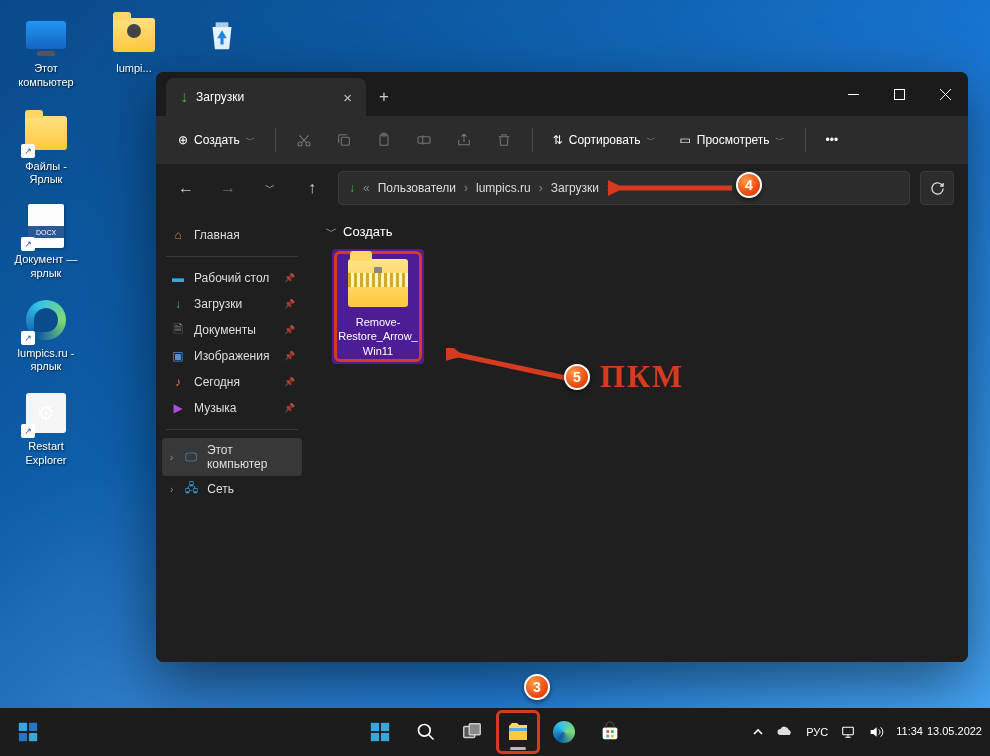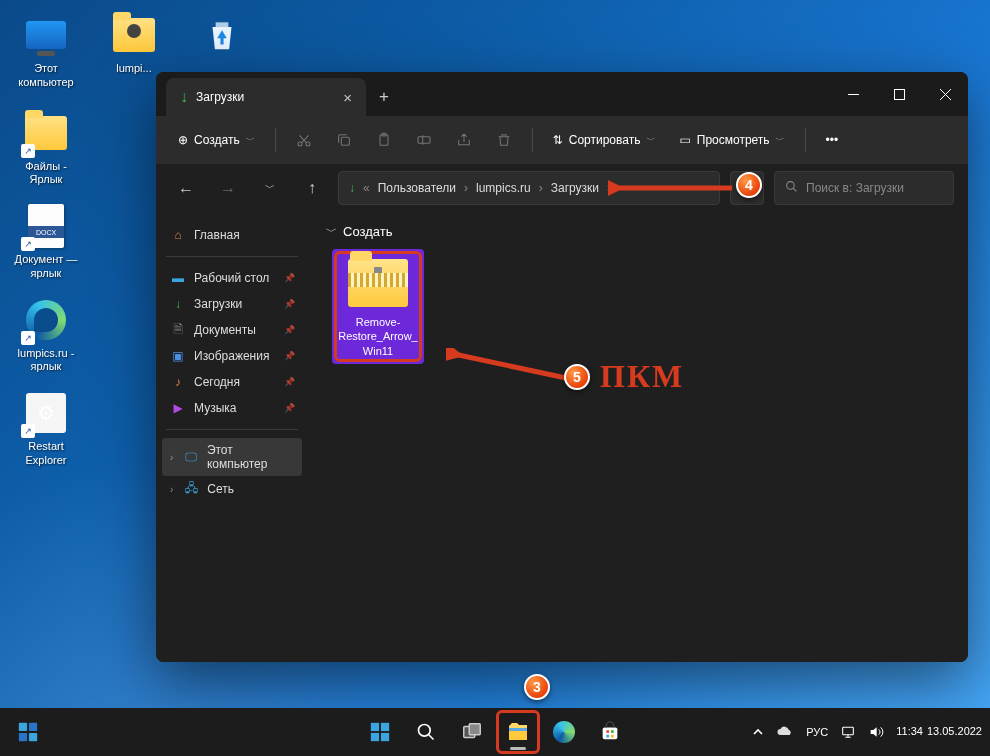--- a/index.html
+++ b/index.html
@@ -38,21 +38,21 @@
 .sidebar{width:152px;background:#1f1f1f;padding:10px 6px;font-size:12px;overflow-y:auto}
 .sb-item{display:flex;align-items:center;gap:8px;padding:5px 8px;color:#ddd;cursor:pointer;border-radius:4px;position:relative}
 .sb-item.active{background:#383838}
 .sb-item .pin{position:absolute;right:6px;font-size:9px;opacity:.6}
 .sb-item .chev{margin-right:2px;opacity:.55;font-size:10px}
 .sb-divider{height:1px;background:#3a3a3a;margin:8px 4px}
 .sb-icon{width:16px;height:16px;display:flex;align-items:center;justify-content:center;font-size:12px}
 .content{flex:1;padding:12px 18px;position:relative}
 .group-header{display:flex;align-items:center;gap:6px;font-size:13px;color:#fff;margin-bottom:10px;cursor:pointer}
 .file-item{width:92px;display:flex;flex-direction:column;align-items:center;text-align:center;padding:6px;cursor:pointer;border-radius:4px;position:relative}
-.file-item.selected{background:#6d28d9}
+.file-item.selected{background:#4c1d95}
 .file-highlight{position:absolute;top:2px;left:2px;right:2px;bottom:2px;border:3px solid #d63b1f;border-radius:6px;pointer-events:none}
 .file-icon{width:64px;height:56px;display:flex;align-items:center;justify-content:center;margin-bottom:4px}
 .file-label{font-size:11px;color:#fff;line-height:1.3;word-break:break-word}
 .statusbar{height:26px;background:#1b1b1b;border-top:1px solid #333;display:flex;align-items:center;padding:0 12px;font-size:11px;color:#ccc}
 .statusbar .sb-right{margin-left:auto;display:flex;gap:6px}
 .view-btn{width:20px;height:20px;display:flex;align-items:center;justify-content:center;cursor:pointer;opacity:.7}
 .taskbar{position:absolute;bottom:0;left:0;right:0;height:48px;background:#1c1c1c;display:flex;align-items:center;padding:0 8px}
 .taskbar-center{position:absolute;left:50%;transform:translateX(-50%);display:flex;gap:6px;align-items:center}
 .task-btn{width:40px;height:40px;display:flex;align-items:center;justify-content:center;border-radius:4px;cursor:pointer;position:relative}
 .task-btn.active::after{content:"";position:absolute;bottom:2px;width:16px;height:3px;background:#bbb;border-radius:2px}
@@ -250,29 +250,20 @@
       <span class="crumb">lumpics.ru</span>
       <span class="crumb-sep">›</span>
       <span class="crumb">Загрузки</span>
       <span class="crumb-sep">›</span>
     </div>
     <div class="refresh-btn">
       <svg width="15" height="15" viewBox="0 0 24 24" fill="none" stroke="#ddd" stroke-width="2">
           <path d="M21 12a9 9 0 11-3-6.7L21 8M21 3v5h-5"></path>
         </svg>
     </div>
-    <div class="search-box">
-      <span>
-        <svg width="13" height="13" viewBox="0 0 24 24" fill="none" stroke="#888" stroke-width="2">
-            <circle cx="10" cy="10" r="7"></circle>
-            <path d="M21 21l-6-6"></path>
-          </svg>
-      </span>
-      <span>Поиск в: Загрузки</span>
-    </div>
   </div>
 
   <div class="body">
     <div class="sidebar">
       <div class="sb-item">
         <span class="sb-icon" style="color:#e07c4a">⌂</span>
         <span>Главная</span>
       </div>
       <div class="sb-divider"></div>
       <div class="sb-item">

